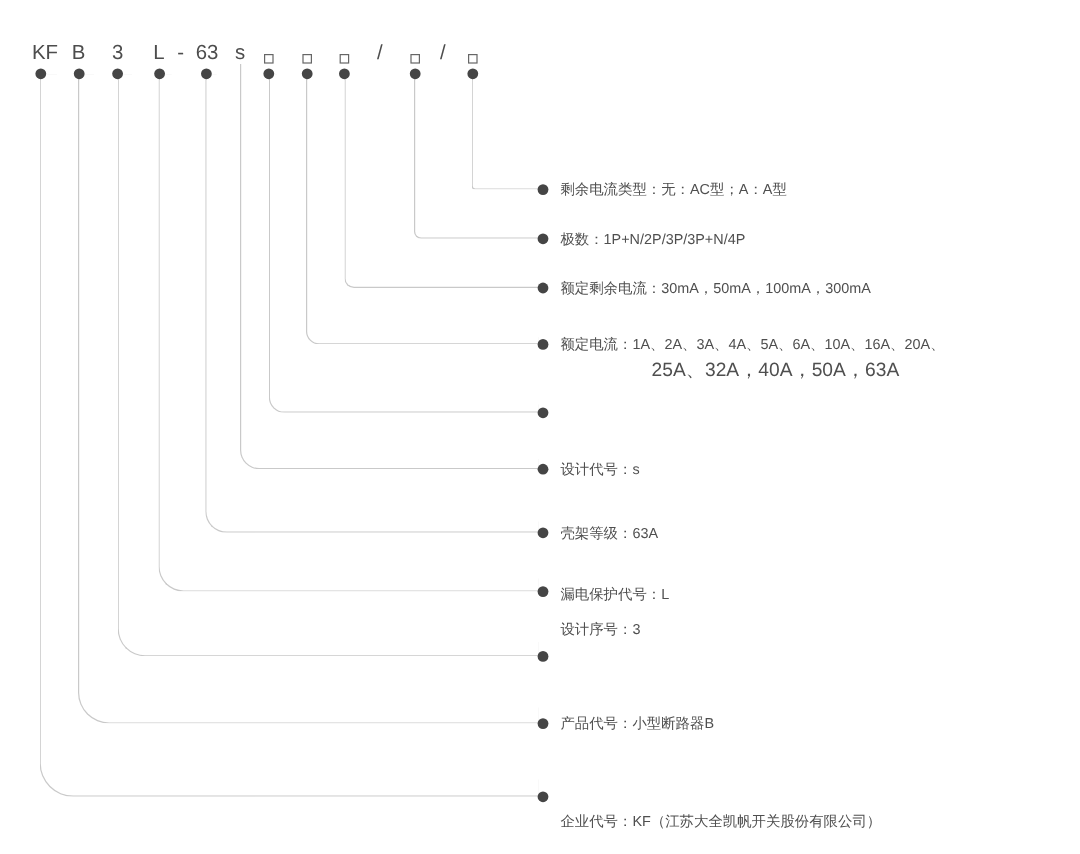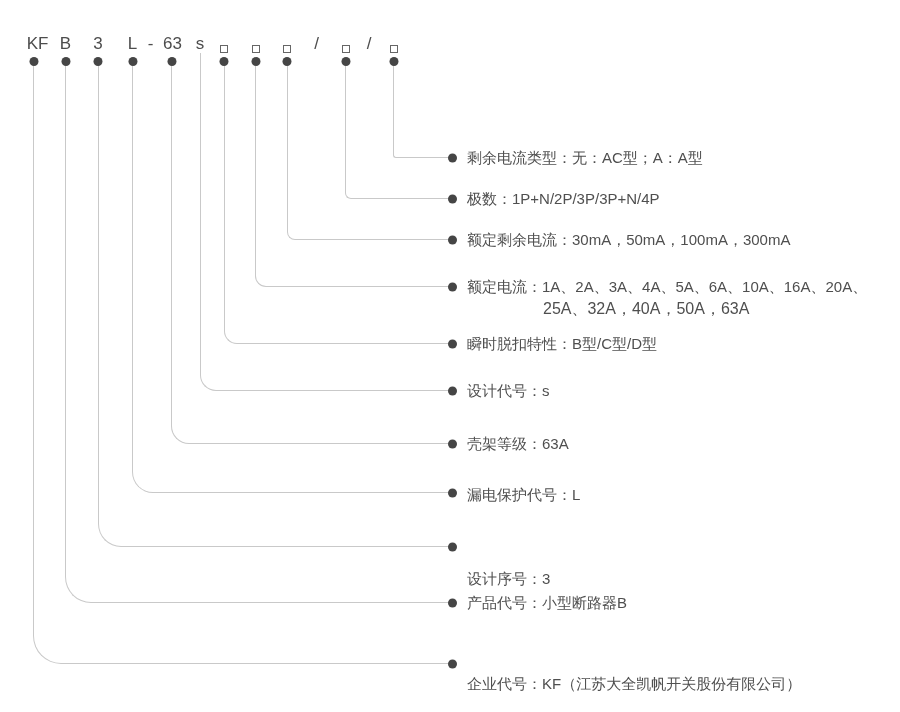--- a/index.html
+++ b/index.html
@@ -53,21 +53,21 @@
     height: 9px;
     border-radius: 50%;
     background: #454545;
     transform: translateY(-50%);
     z-index: 3;
   }
   .seg-label {
     position: absolute;
     left: 467px;
     transform: translateY(-50%);
-    font-size: 15px;
+    font-size: 12px;
     line-height: 20px;
     color: #4f4f4f;
     white-space: nowrap;
   }
   .seg-label2 {
     position: absolute;
     left: 543px;
     transform: translateY(-50%);
     font-size: 16px;
     line-height: 20px;
@@ -111,32 +111,31 @@
     <div class="seg-label" style="top: 199px;">极数：1P+N/2P/3P/3P+N/4P</div>
     <div class="connector" style="left: 286.5px; top: 62px; width: 161.5px; height: 177px; border-bottom-left-radius: 8px;"></div>
     <div class="bullet" style="top: 239.5px;"></div>
     <div class="seg-label" style="top: 240px;">额定剩余电流：30mA，50mA，100mA，300mA</div>
     <div class="connector" style="left: 255px; top: 62px; width: 193px; height: 224px; border-bottom-left-radius: 11px;"></div>
     <div class="bullet" style="top: 286.5px;"></div>
     <div class="seg-label" style="top: 287px;">额定电流：1A、2A、3A、4A、5A、6A、10A、16A、20A、</div>
     <div class="seg-label2" style="top: 309px;">25A、32A，40A，50A，63A</div>
     <div class="connector" style="left: 223.5px; top: 62px; width: 224.5px; height: 281px; border-bottom-left-radius: 13px;"></div>
     <div class="bullet" style="top: 343.5px;"></div>
-    <div class="seg-label" style="top: 344px;">瞬时脱扣特性：B型/C型/D型</div>
     <div class="connector" style="left: 199.5px; top: 53px; width: 248.5px; height: 337px; border-bottom-left-radius: 16px;"></div>
     <div class="bullet" style="top: 390.5px;"></div>
     <div class="seg-label" style="top: 391px;">设计代号：s</div>
     <div class="connector" style="left: 171px; top: 62px; width: 277px; height: 381px; border-bottom-left-radius: 18px;"></div>
     <div class="bullet" style="top: 443.5px;"></div>
     <div class="seg-label" style="top: 444px;">壳架等级：63A</div>
     <div class="connector" style="left: 132px; top: 62px; width: 316px; height: 430px; border-bottom-left-radius: 21px;"></div>
     <div class="bullet" style="top: 492.5px;"></div>
     <div class="seg-label" style="top: 495px;">漏电保护代号：L</div>
     <div class="connector" style="left: 97.5px; top: 62px; width: 350.5px; height: 484px; border-bottom-left-radius: 23px;"></div>
     <div class="bullet" style="top: 546.5px;"></div>
-    <div class="seg-label" style="top: 579px;">设计序号：3</div>
+    <div class="seg-label" style="top: 524px;">设计序号：3</div>
     <div class="connector" style="left: 65px; top: 62px; width: 383px; height: 540px; border-bottom-left-radius: 26px;"></div>
     <div class="bullet" style="top: 602.5px;"></div>
     <div class="seg-label" style="top: 603px;">产品代号：小型断路器B</div>
     <div class="connector" style="left: 33px; top: 62px; width: 415px; height: 601px; border-bottom-left-radius: 28px;"></div>
     <div class="bullet" style="top: 663.5px;"></div>
     <div class="seg-label" style="top: 664px; margin-top: 20px;">企业代号：KF（江苏大全凯帆开关股份有限公司）</div>
   </div>
 
 </body></html>

